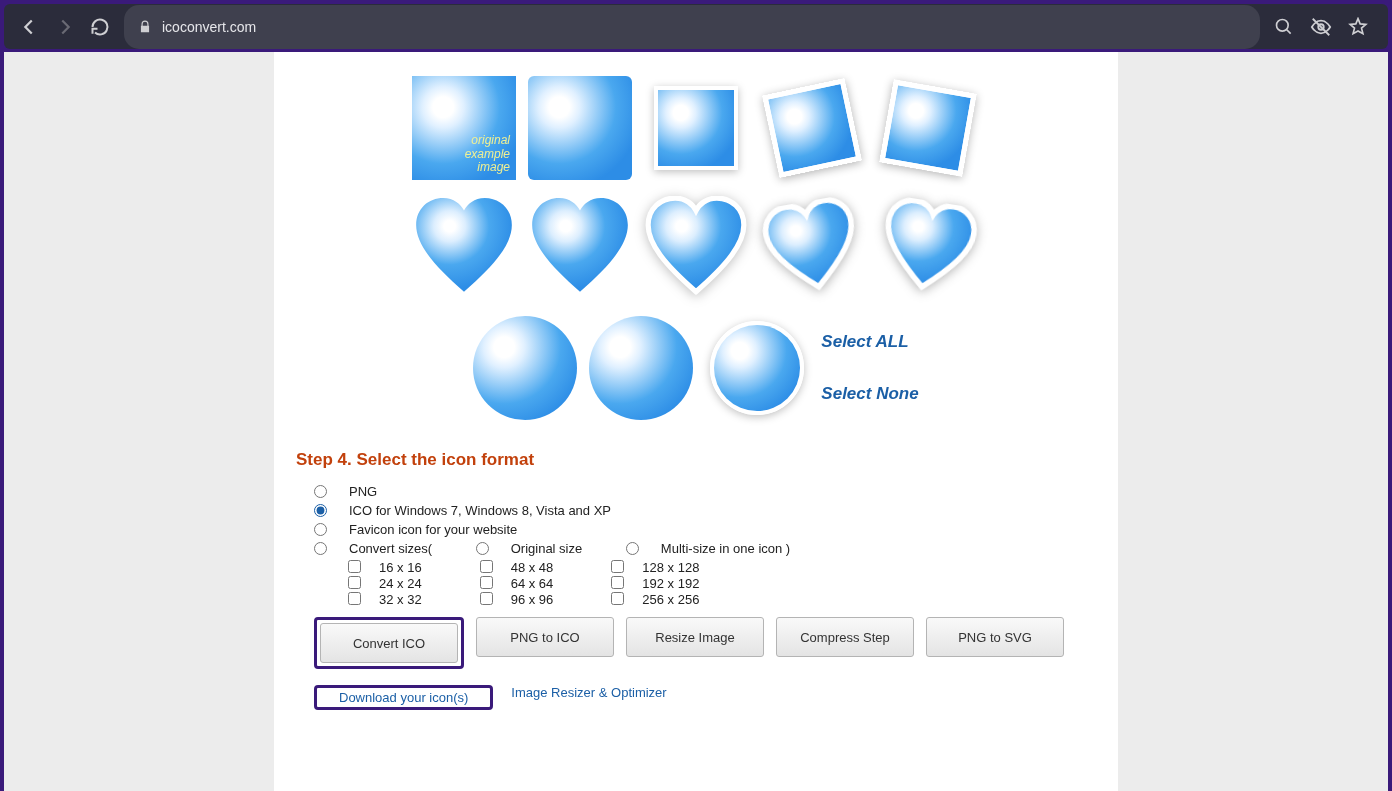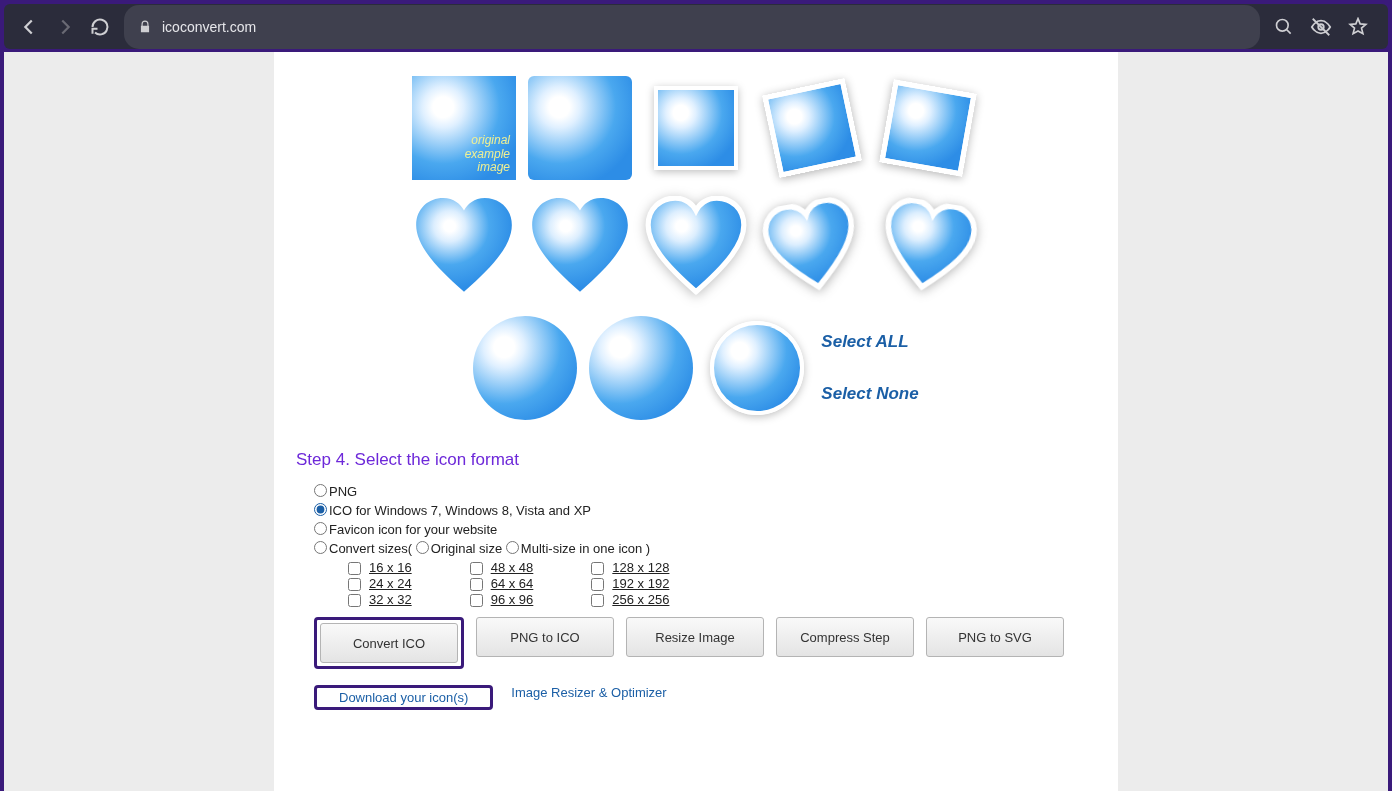--- a/index.html
+++ b/index.html
@@ -18,26 +18,26 @@
   .sky { width: 100%; height: 100%; background: radial-gradient(ellipse at 30% 30%, #ffffff 10%, #e0f0ff 20%, #4aa8ef 55%, #2d8de6 80%); }
   .orig-text { position: absolute; bottom: 6px; right: 6px; color: #f0f093; font-style: italic; font-size: 12px; text-align: right; line-height: 1.1; }
   .bordered { width: 84px; height: 84px; border: 4px solid #fff; box-shadow: 0 2px 8px rgba(0,0,0,.25); }
   .rot-left { transform: rotate(-12deg); width: 84px; height: 84px; border: 5px solid #fff; box-shadow: 0 2px 10px rgba(0,0,0,.3); }
   .rot-right { transform: rotate(10deg); width: 84px; height: 84px; border: 5px solid #fff; box-shadow: 0 2px 10px rgba(0,0,0,.3); }
   .heart-svg { width: 104px; height: 104px; }
   .circle { width: 104px; height: 104px; border-radius: 50%; overflow: hidden; }
   .circle-b { width: 94px; height: 94px; border-radius: 50%; border: 4px solid #fff; box-shadow: 0 2px 8px rgba(0,0,0,.25); overflow: hidden; }
   .select-links { font-size: 17px; font-weight: bold; font-style: italic; color: #1b5fa6; display: flex; gap: 32px; flex-direction: column; }
   .select-links span { cursor: pointer; }
-  .step-h { color: #6d28d9; font-size: 17px; font-weight: normal; margin: 28px 0 14px 0; }
+  .step-h { color: #c2410c; font-size: 17px; font-weight: bold; margin: 28px 0 14px 0; }
   .radio-list { padding-left: 18px; font-size: 13px; color: #222; }
-  .radio-row { display: flex; align-items: flex-start; gap: 0; margin-bottom: 4px; }
+  .radio-row { display: flex; align-items: center; gap: 20px; margin-bottom: 4px; }
   .size-grid { display: flex; gap: 58px; padding-left: 34px; margin-top: 2px; font-size: 13px; }
   .size-col { display: flex; flex-direction: column; gap: 1px; }
-  .size-item { display: flex; align-items: flex-end; gap: 6px; text-decoration: underline; }
+  .size-item { display: flex; align-items: flex-start; gap: 16px; }
   .btn-row { display: flex; gap: 12px; margin-top: 10px; padding-left: 18px; }
   .gbtn { width: 138px; height: 40px; background: linear-gradient(#f9f9f9,#e4e4e4); border: 1px solid #b4b4b4; border-radius: 3px; font-size: 13px; color: #333; cursor: pointer; display: flex; align-items: center; justify-content: center; }
   .highlight-box { border: 3px solid #3a1a7a; border-radius: 4px; padding: 3px; display: inline-flex; }
   .link-row { display: flex; gap: 18px; margin-top: 16px; padding-left: 18px; font-size: 13px; }
   .dl-box { border: 3px solid #3a1a7a; border-radius: 4px; padding: 2px 22px; display: inline-block; }
   .link { color: #1b5fa6; cursor: pointer; }
   input[type=radio], input[type=checkbox] { margin: 0 2px 0 0; accent-color: #1b5fa6; }
 </style>
 </head>
 <body>

